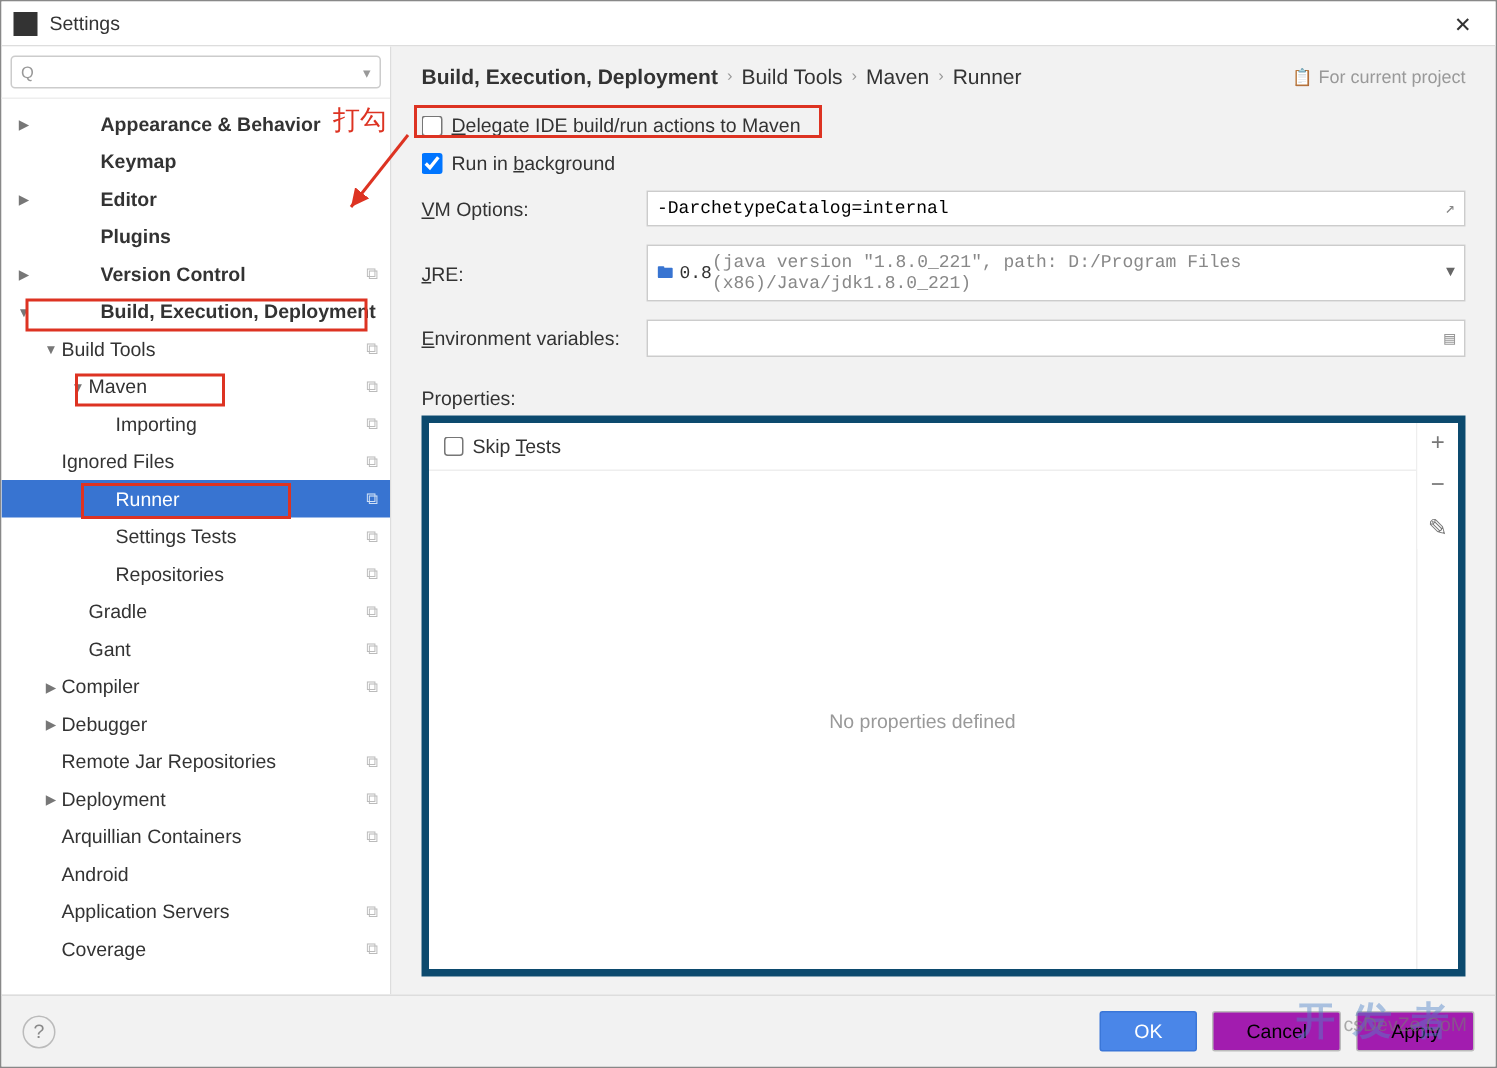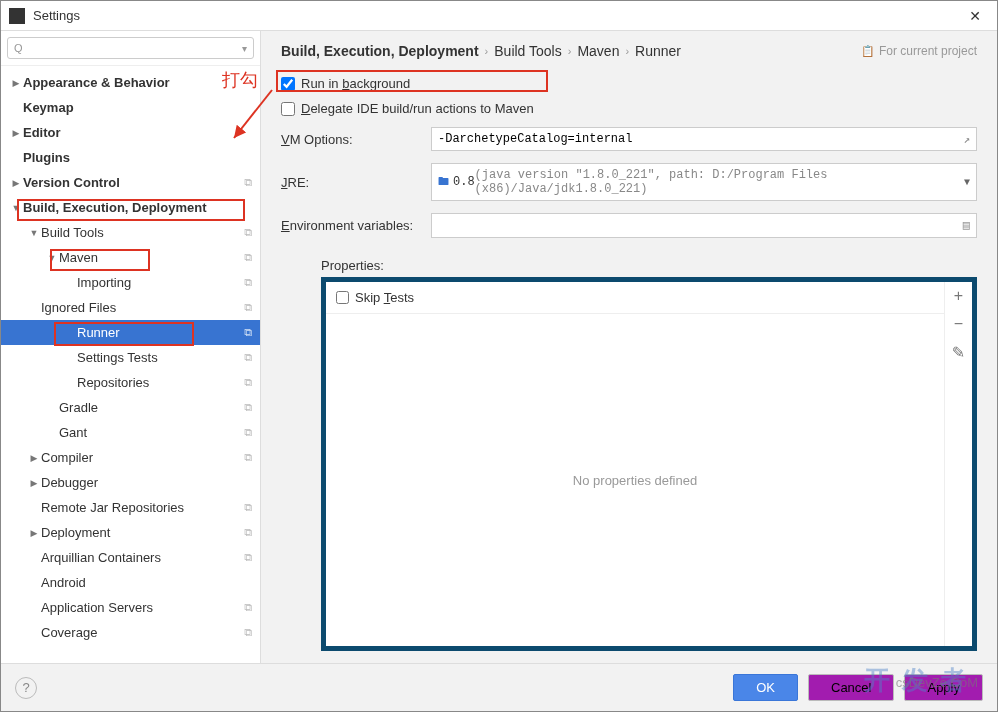--- a/index.html
+++ b/index.html
@@ -15,21 +15,21 @@
 .search { width: 100%; border: 1px solid #ccc; border-radius: 3px; padding: 3px 6px; font-size: 12px; display: flex; align-items: center; background: #fff; }
 .search input { border: none; outline: none; flex: 1; font-size: 12px; }
 .search .search-icon::before { content: "Q"; color: #999; font-size: 11px; }
 .search .dropdown-icon::before { content: "▾"; color: #999; font-size: 10px; }
 .tree { flex: 1; overflow-y: auto; padding: 4px 0; }
 .tree-item { display: flex; align-items: center; height: 25px; cursor: pointer; padding-right: 8px; }
 .tree-item.selected { background: #3874d1; color: #fff; }
 .tree-item.selected .tree-badge { color: #d0e0f5; }
 .tree-caret { width: 14px; text-align: center; font-size: 9px; color: #777; }
 .tree-label { flex: 1; }
-.tree-label.bold { font-weight: 600; }
+.tree-label.bold { font-weight: 600; margin-left: 44px; }
 .tree-badge { color: #bbb; font-size: 11px; }
 .main { flex: 1; display: flex; flex-direction: column; background: #f2f2f2; padding: 0; }
 .main-header { padding: 12px 20px 8px; display: flex; align-items: center; gap: 8px; }
 .breadcrumb { font-size: 14px; display: flex; align-items: center; gap: 6px; flex-wrap: wrap; }
 .breadcrumb .crumb { color: #333; }
 .breadcrumb .crumb.bold { font-weight: 700; }
 .breadcrumb .sep { color: #999; font-size: 11px; }
 .proj-hint { margin-left: auto; color: #999; font-size: 12px; display: flex; align-items: center; gap: 4px; }
 .proj-hint::before { content: "📋"; font-size: 11px; }
 .content { padding: 4px 20px 12px; flex: 1; display: flex; flex-direction: column; min-height: 0; }
@@ -38,21 +38,21 @@
 .check-row label u { text-decoration: underline; }
 .field-row { display: flex; align-items: center; gap: 10px; padding: 6px 0; }
 .field-label { min-width: 140px; }
 .field-label u { text-decoration: underline; }
 .field-input { flex: 1; border: 1px solid #ccc; background: #fff; padding: 4px 6px; font-family: "Courier New", monospace; font-size: 12px; display: flex; align-items: center; }
 .field-input input { border: none; outline: none; flex: 1; font-family: inherit; font-size: inherit; background: transparent; }
 .expand-icon { color: #888; cursor: pointer; font-size: 11px; }
 .jre-value { color: #888; }
 .jre-icon { color: #3874d1; margin-right: 4px; font-size: 11px; }
 .env-edit { color: #999; }
-.props-section { margin-top: 10px; flex: 1; display: flex; flex-direction: column; min-height: 0; margin-left: 40px; }
+.props-section { margin-top: 10px; flex: 1; display: flex; flex-direction: column; min-height: 0; }
 .props-header { padding: 4px 0; }
 .props-body { flex: 1; border: 5px solid #0c4a6e; background: #fff; display: flex; min-height: 0; }
 .props-inner { flex: 1; display: flex; flex-direction: column; }
 .props-skip { padding: 8px 10px; display: flex; align-items: center; gap: 6px; border-bottom: 1px solid #eee; }
 .props-list { flex: 1; display: flex; align-items: center; justify-content: center; color: #999; }
 .props-side { width: 28px; border-left: 1px solid #eee; display: flex; flex-direction: column; }
 .props-side button { border: none; background: #fff; height: 28px; cursor: pointer; color: #777; font-size: 16px; }
 .footer { border-top: 1px solid #ddd; padding: 10px 14px; display: flex; align-items: center; gap: 10px; background: #f2f2f2; }
 .help-icon { width: 22px; height: 22px; border: 1px solid #bbb; border-radius: 50%; display: flex; align-items: center; justify-content: center; color: #888; cursor: pointer; font-size: 13px; }
 .footer .spacer { flex: 1; }
@@ -211,27 +211,27 @@
             <span class="sep">›</span>
             <span class="crumb">Build Tools</span>
             <span class="sep">›</span>
             <span class="crumb">Maven</span>
             <span class="sep">›</span>
             <span class="crumb">Runner</span>
           </div>
         <div class="proj-hint">For current project</div>
       </div>
       <div class="content">
+        <div class="check-row" style="position:relative;">
+          <input type="checkbox" id="cb-delegate" style="">
+          <label for="cb-delegate"><span></span><u>D</u><span>elegate IDE build/run actions to Maven</span></label>
+        </div>
         <div class="check-row">
           <input type="checkbox" id="cb-bg" checked="" style="">
           <label for="cb-bg"><span>Run in </span><u>b</u><span>ackground</span></label>
-        </div>
-        <div class="check-row" style="position:relative;">
-          <input type="checkbox" id="cb-delegate" style="">
-          <label for="cb-delegate"><span></span><u>D</u><span>elegate IDE build/run actions to Maven</span></label>
         </div>
         <div class="field-row">
           <span class="field-label"><u>V</u><span>M Options:</span></span>
           <div class="field-input">
             <input type="text" id="vm-input" value="-DarchetypeCatalog=internal" style="">
             <span class="expand-icon">↗</span>
           </div>
         </div>
         <div class="field-row">
           <span class="field-label"><u>J</u><span>RE:</span></span>

